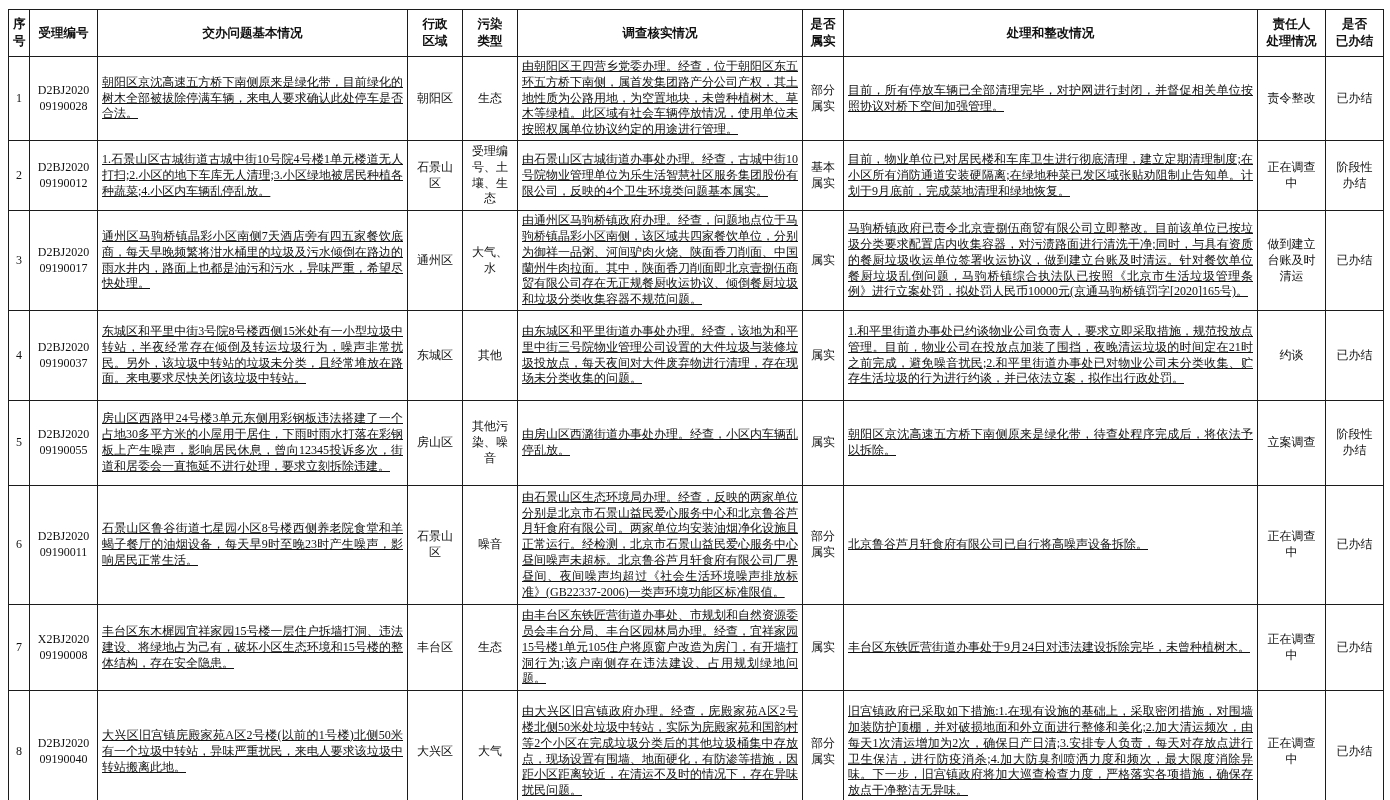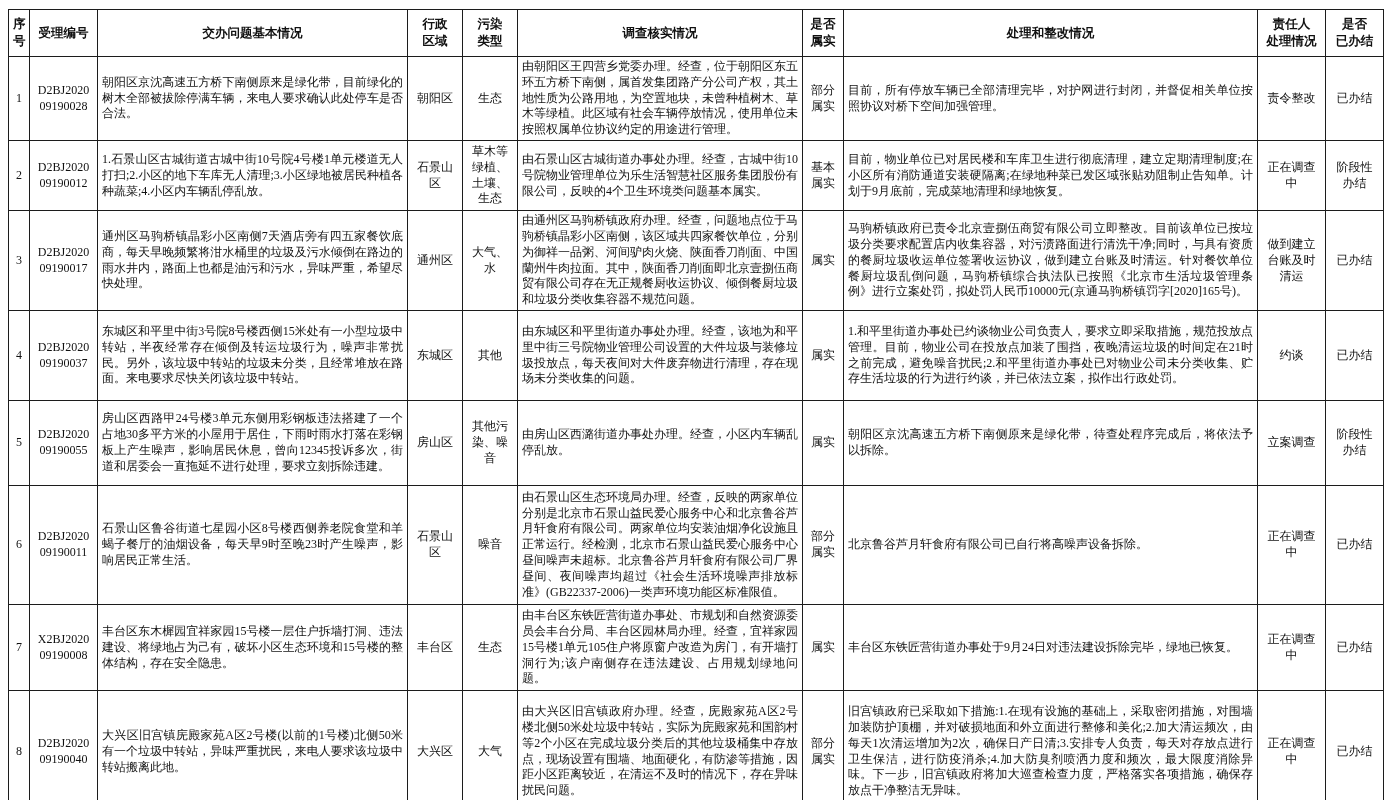--- a/index.html
+++ b/index.html
@@ -21,21 +21,21 @@
     line-height:1.35;
     text-align:center;
     height:47px;
   }
   table.doc td{
     font-family:"Liberation Serif","DejaVu Serif",serif;
     font-size:12px;
     line-height:1.32;
   }
   td.c{text-align:center;}
-  td.j{text-align:justify;padding:3px 6px;}
+  td.j{text-align:justify;padding:3px 6px;text-decoration:underline;}
   
   col.w-no{width:21px}
   col.w-id{width:68px}
   col.w-issue{width:310px}
   col.w-region{width:55px}
   col.w-type{width:55px}
   col.w-invest{width:285px}
   col.w-verified{width:41px}
   col.w-handling{width:414px}
   col.w-resp{width:68px}
@@ -100,21 +100,21 @@
           <td class="j">目前，所有停放车辆已全部清理完毕，对护网进行封闭，并督促相关单位按照协议对桥下空间加强管理。</td>
           <td class="c">责令整改</td>
           <td class="c">已办结</td>
         </tr>
         <tr>
           <td class="c">2</td>
           <td class="c">D2BJ2020
 09190012</td>
           <td class="j">1.石景山区古城街道古城中街10号院4号楼1单元楼道无人打扫;2.小区的地下车库无人清理;3.小区绿地被居民种植各种蔬菜;4.小区内车辆乱停乱放。</td>
           <td class="c">石景山区</td>
-          <td class="c">草木等绿植、土壤、生态</td>
+          <td class="c">受理编号、土壤、生态</td>
           <td class="j">由石景山区古城街道办事处办理。经查，古城中街10号院物业管理单位为乐生活智慧社区服务集团股份有限公司，反映的4个卫生环境类问题基本属实。</td>
           <td class="c">基本属实</td>
           <td class="j">目前，物业单位已对居民楼和车库卫生进行彻底清理，建立定期清理制度;在小区所有消防通道安装硬隔离;在绿地种菜已发区域张贴劝阻制止告知单。计划于9月底前，完成菜地清理和绿地恢复。</td>
           <td class="c">正在调查中</td>
           <td class="c">阶段性
 办结</td>
         </tr>
         <tr>
           <td class="c">3</td>
           <td class="c">D2BJ2020
@@ -170,21 +170,21 @@
         </tr>
         <tr>
           <td class="c">7</td>
           <td class="c">X2BJ2020
 09190008</td>
           <td class="j">丰台区东木樨园宜祥家园15号楼一层住户拆墙打洞、违法建设、将绿地占为己有，破坏小区生态环境和15号楼的整体结构，存在安全隐患。</td>
           <td class="c">丰台区</td>
           <td class="c">生态</td>
           <td class="j">由丰台区东铁匠营街道办事处、市规划和自然资源委员会丰台分局、丰台区园林局办理。经查，宜祥家园15号楼1单元105住户将原窗户改造为房门，有开墙打洞行为;该户南侧存在违法建设、占用规划绿地问题。</td>
           <td class="c">属实</td>
-          <td class="j">丰台区东铁匠营街道办事处于9月24日对违法建设拆除完毕，绿地已恢复。</td>
+          <td class="j">丰台区东铁匠营街道办事处于9月24日对违法建设拆除完毕，未曾种植树木。</td>
           <td class="c">正在调查中</td>
           <td class="c">已办结</td>
         </tr>
         <tr>
           <td class="c">8</td>
           <td class="c">D2BJ2020
 09190040</td>
           <td class="j">大兴区旧宫镇庑殿家苑A区2号楼(以前的1号楼)北侧50米有一个垃圾中转站，异味严重扰民，来电人要求该垃圾中转站搬离此地。</td>
           <td class="c">大兴区</td>
           <td class="c">大气</td>

